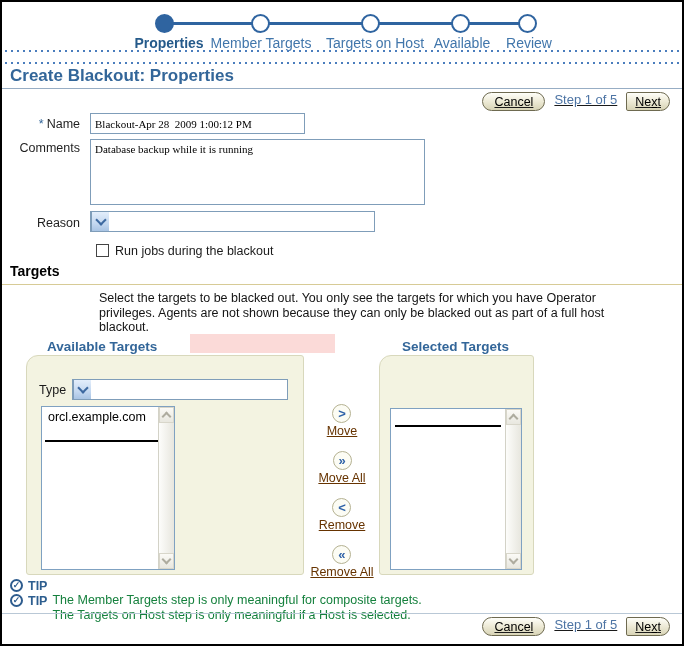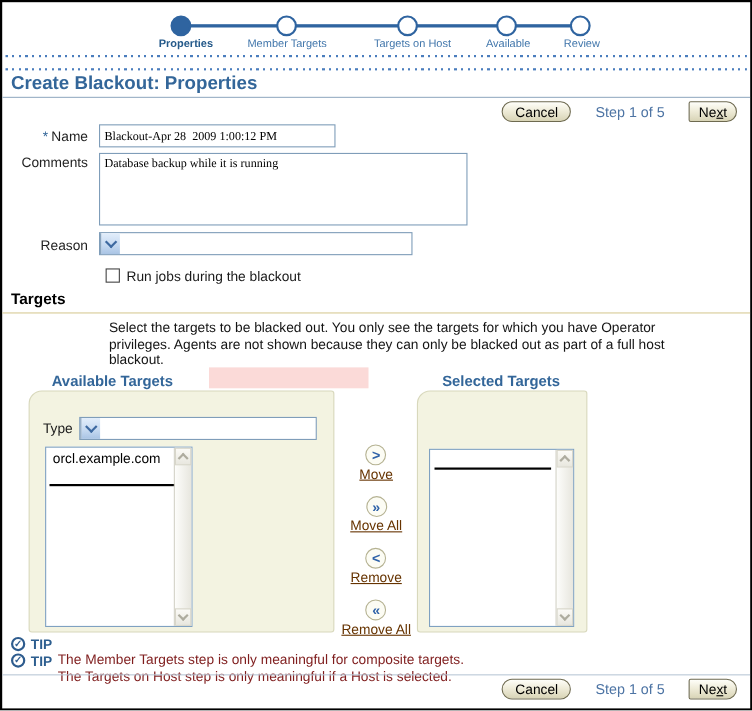--- a/index.html
+++ b/index.html
@@ -7,33 +7,33 @@
     position:relative;width:684px;height:646px;box-sizing:border-box;
     border:2px solid #000;background:#fff;overflow:hidden;
     font-family:"Liberation Sans", sans-serif;font-size:12.5px;color:#1a1a1a;
   }
   
   .train-line{position:absolute;left:163px;top:20px;width:363px;height:3px;background:#2f64a0;}
   .step-circle{position:absolute;top:12px;width:15px;height:15px;border-radius:50%;
     border:2px solid #2f64a0;background:#fff;z-index:2;}
   .step-circle.current{background:#2f64a0;}
   .step-label{position:absolute;top:33px;transform:translateX(-50%);white-space:nowrap;
-    color:#4176ab;font-size:10px;}
+    color:#4176ab;font-size:14px;}
   .step-label.current{color:#255a8a;font-weight:bold;}
   
   .dots{position:absolute;left:3px;right:3px;height:2px;
     background:repeating-linear-gradient(90deg,#4a7dbd 0 2px,transparent 2px 6px);}
   
   .page-title{position:absolute;left:8px;top:64px;font-size:17px;font-weight:bold;color:#336699;}
   .rule{position:absolute;left:0;right:0;height:1px;}
   .rule-title{top:86px;background:#97adc4;}
   .rule-targets{top:282px;background:#d7cb96;}
   .rule-bottom{top:611px;background:#b9c8d6;}
   
-  .nav{position:absolute;right:12px;display:flex;align-items:center;gap:22px;}
+  .nav{position:absolute;right:12px;display:flex;align-items:flex-start;gap:9px;text-decoration:underline;}
   .nav-top{top:90px;}
   .nav-bottom{top:615px;}
   .btn{display:inline-flex;align-items:center;justify-content:center;height:19px;
     padding:0 11px;box-sizing:border-box;cursor:default;
     background:linear-gradient(180deg,#fefef9 0%,#efecd9 45%,#d8d4b6 100%);
     border:1px solid #6e6a50;color:#000;font-size:12.5px;font-family:"Liberation Sans",sans-serif;}
   .btn-pill{border-radius:10px;}
   .btn-next{border-radius:2px 10px 10px 2px;padding:0 8px;}
   .accel{text-decoration:underline;}
   .step-text{color:#4d74a4;font-size:13px;}
@@ -81,21 +81,21 @@
   .movebtn{display:flex;flex-direction:column;align-items:center;gap:1px;}
   .movebtn .circ{width:19px;height:19px;box-sizing:border-box;border-radius:50%;
     border:1px solid #b5b292;background:#fcfcf4;color:#2f62a8;font-weight:bold;font-size:13px;
     display:flex;align-items:center;justify-content:center;line-height:1;padding-bottom:1px;}
   .movebtn .mlabel{color:#663300;text-decoration:underline;font-size:12.5px;white-space:nowrap;}
   
   .tip{position:absolute;left:8px;display:flex;align-items:center;gap:5px;height:15px;}
   .tip-icon{width:13px;height:13px;box-sizing:border-box;border-radius:50%;border:2px solid #2e5c8e;
     color:#2e5c8e;font-size:9px;font-weight:bold;display:flex;align-items:center;justify-content:center;line-height:1;}
   .tip-word{font-weight:bold;color:#2d5e8f;}
-  .tip-text{color:#7f1d1d;margin-top:28px;}
+  .tip-text{color:#15803d;margin-top:28px;}
 </style>
 </head>
 <body>
 
 <div class="page">
 
   <div>
     <div class="train-line"></div>
     <div class="step-circle current" style="left:153px"></div>
     <div class="step-circle" style="left:249px"></div>

